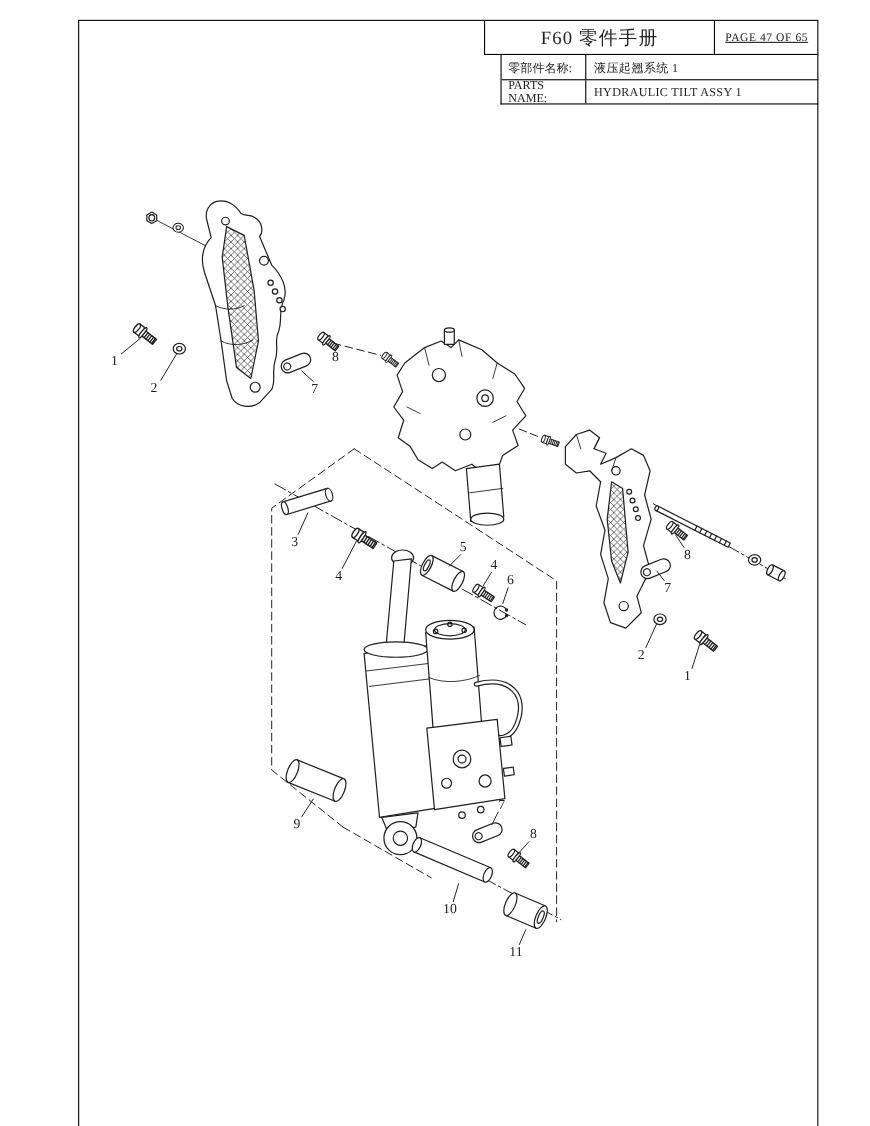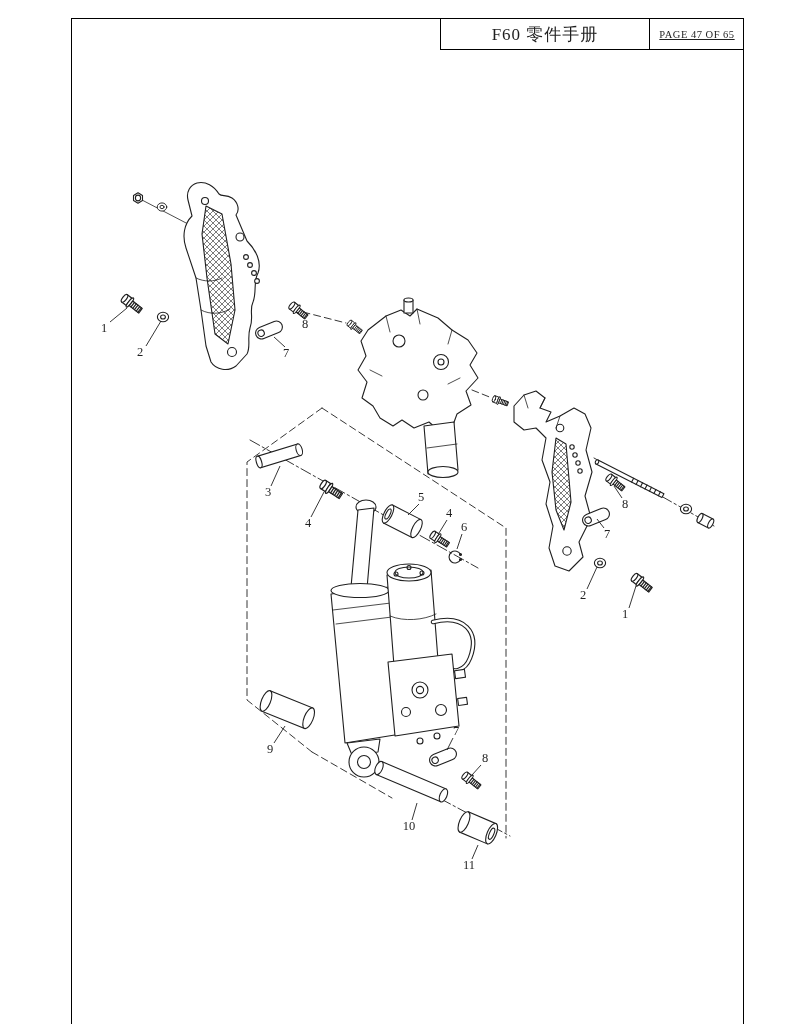--- a/index.html
+++ b/index.html
@@ -31,20 +31,30 @@
 </style>
 </head>
 <body>
 
 <div class="page">
   <div class="frame"></div>
 
   <div class="tb-row1">
     <div class="tb-title">F60 零件手册</div>
     <div class="tb-page">PAGE 47 OF 65</div>
+  </div>
+  <div class="tb-rows">
+    <div class="tb-row">
+      <div class="tb-label">零部件名称:</div>
+      <div class="tb-value">液压起翘系统 1</div>
+    </div>
+    <div class="tb-row">
+      <div class="tb-label">PARTS NAME:</div>
+      <div class="tb-value">HYDRAULIC TILT ASSY 1</div>
+    </div>
   </div>
 
   <svg class="diagram" viewBox="0 0 791 1024">
     <defs>
       <pattern id="crosshatch" width="6" height="6" patternUnits="userSpaceOnUse">
         <path d="M0,0 L6,6 M6,0 L0,6" stroke="#444" stroke-width="0.7"></path>
       </pattern>
       <g id="d-screw">
         <path d="M-4,-4.2 L1,-4.2 L1,4.2 L-4,4.2 Z" fill="#fff"></path>
         <ellipse cx="-4" cy="0" rx="1.8" ry="4.2" fill="#fff"></ellipse>

